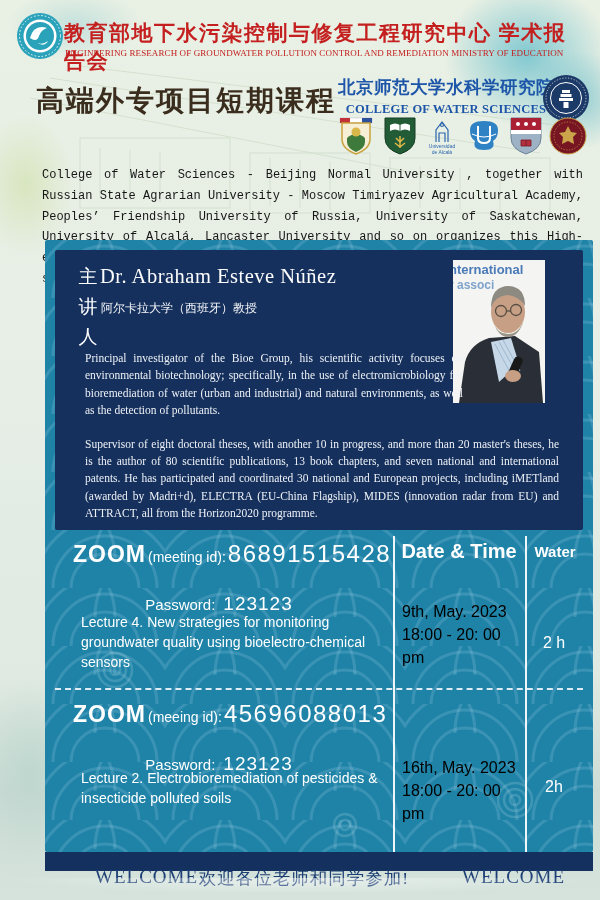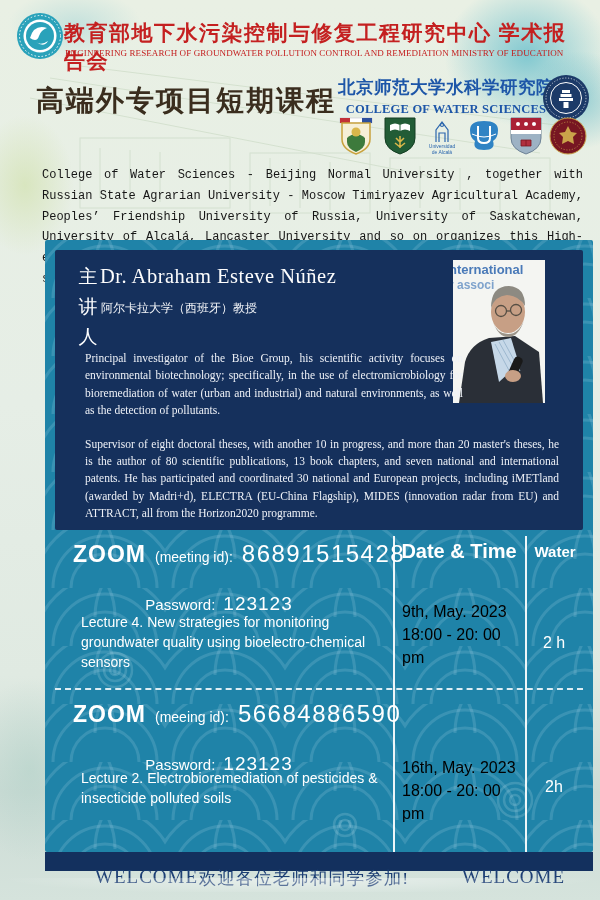--- a/index.html
+++ b/index.html
@@ -34,21 +34,21 @@
   .spk-affil{position:absolute;left:46px;top:50px;font-size:12px;color:#f2f4f8;}
   .photo{position:absolute;left:398px;top:10px;width:92px;height:143px;}
   .bio{position:absolute;left:14px;top:84px;width:506px;font-size:11.5px;line-height:17.4px;text-align:justify;
     font-family:"Liberation Serif",serif;color:#eef1f7;}
   .bio p{margin:16px;}
   .photo-spacer{float:right;width:112px;height:66px;}
   
   .vline{position:absolute;top:296px;width:2px;height:316px;background:rgba(255,255,255,.92);}
   .hdr-dt{position:absolute;left:348px;top:300px;width:132px;text-align:center;font-size:20px;font-weight:600;color:#fff;}
   .hdr-h{position:absolute;left:480px;top:303px;width:60px;text-align:center;font-size:15px;font-weight:600;color:#fff;}
-  .zoom-row{position:absolute;left:28px;display:flex;align-items:baseline;gap:9px;color:#fff;white-space:nowrap;}
+  .zoom-row{position:absolute;left:28px;display:flex;align-items:baseline;gap:2px;color:#fff;white-space:nowrap;}
   .zoom-word{font-size:23px;font-weight:600;letter-spacing:1px;}
   .mid-label{font-size:14px;}
   .mid-num{font-size:24px;letter-spacing:1.5px;}
   .pwd-row{position:absolute;left:0;width:348px;display:flex;justify-content:center;align-items:baseline;gap:8px;color:#fff;}
   .pwd-label{font-size:15px;margin-top:25px;}
   .pwd-val{font-size:19px;letter-spacing:1px;}
   .lecture{position:absolute;color:#fff;font-size:14px;line-height:20px;}
   .datecell{position:absolute;color:#000000;font-size:16px;line-height:23px;}
   .hourscell{position:absolute;width:58px;text-align:center;color:#fff;font-size:16px;}
   .dash-sep{position:absolute;left:10px;top:448px;width:528px;border-top:2px dashed rgba(255,255,255,.85);}
@@ -236,21 +236,21 @@
       <div>9th, May. 2023</div>
       <div>18:00 - 20: 00 pm</div>
     </div>
     <div class="hourscell" style="left:480px;top:394px">2 h</div>
 
     <div class="dash-sep"></div>
 
     <div class="zoom-row" style="top:460px">
       <span class="zoom-word">ZOOM</span>
       <span class="mid-label">(meeing id):</span>
-      <span class="mid-num">56684886590</span>
+      <span class="mid-num">45696088013</span>
     </div>
     <div class="pwd-row" style="top:491px">
       <span class="pwd-label">Password:</span>
       <span class="pwd-val">123123</span>
     </div>
     <div class="lecture" style="left:36px;top:528px;width:312px">Lecture 2. Electrobioremediation of pesticides &amp; insecticide polluted soils</div>
     <div class="datecell" style="left:357px;top:516px;width:125px">
       <div>16th, May. 2023</div>
       <div>18:00 - 20: 00 pm</div>
     </div>

